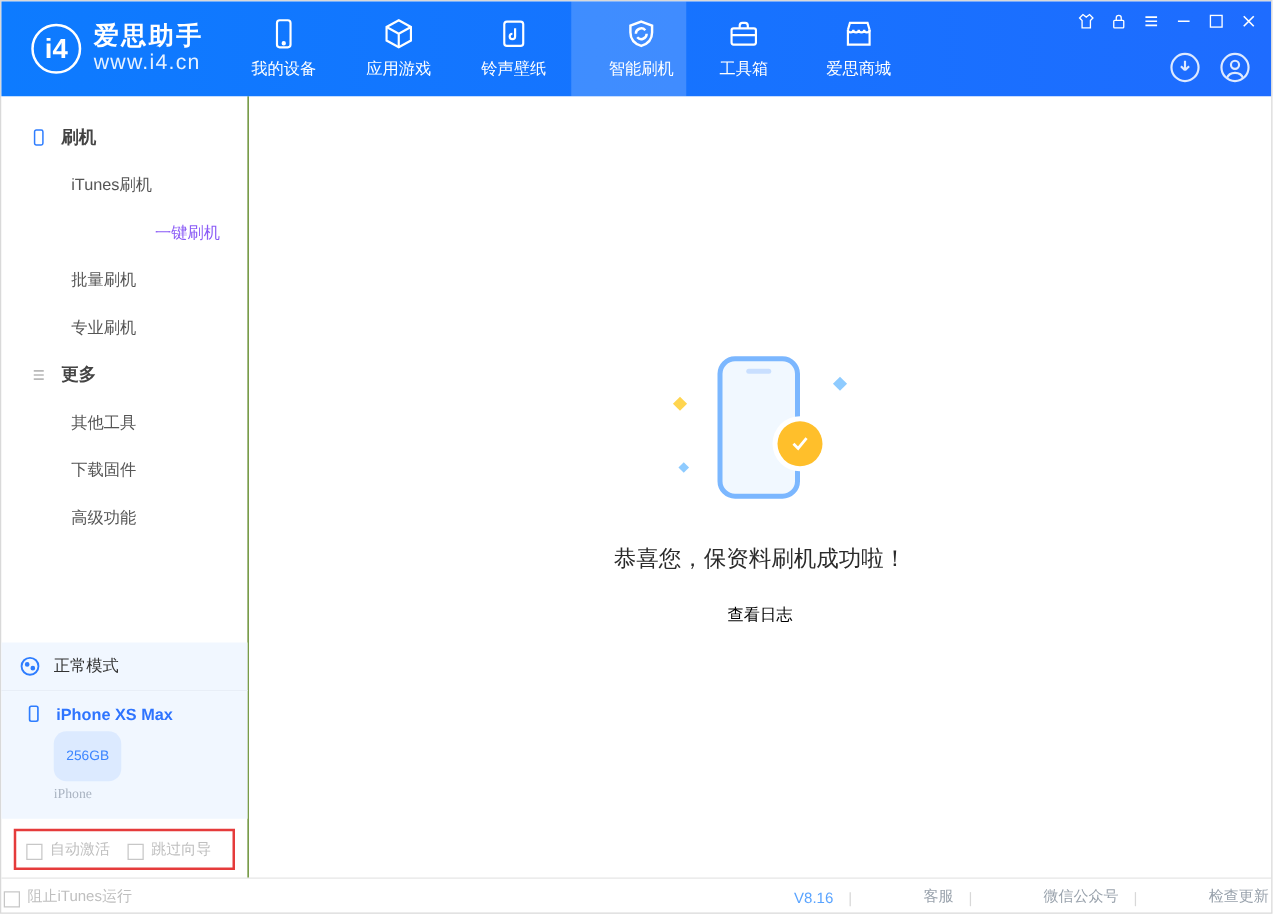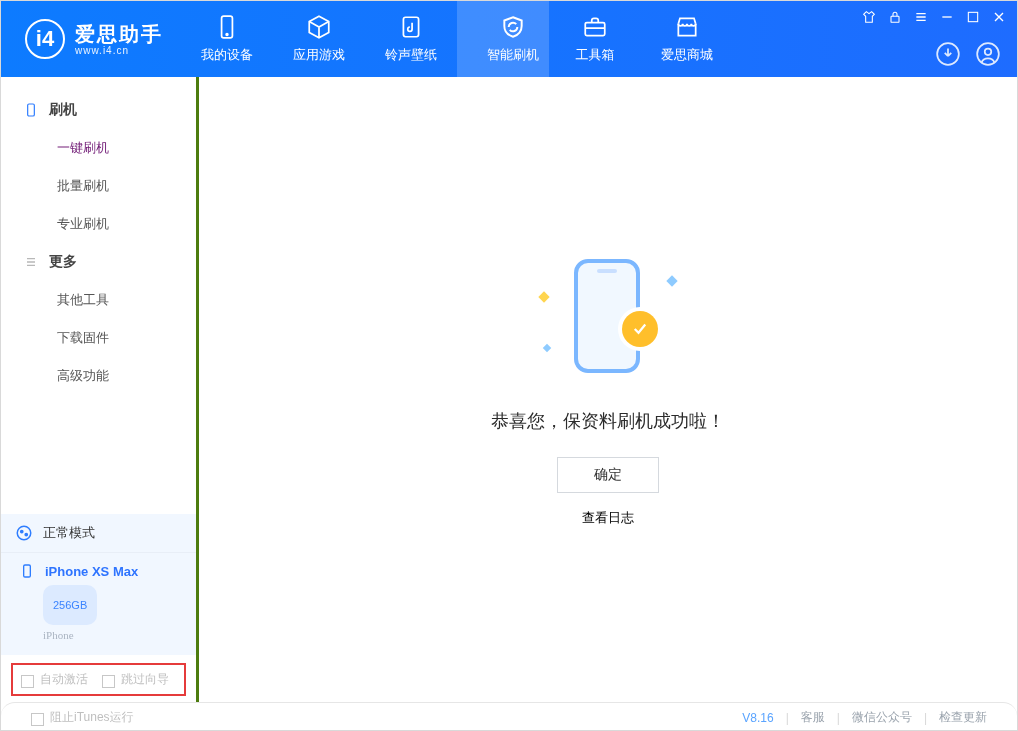--- a/index.html
+++ b/index.html
@@ -1,36 +1,36 @@
 <!DOCTYPE html>
 <html><head>
 <meta charset="utf-8">
 <style>
 * { margin:0; padding:0; box-sizing:border-box; font-family:"Microsoft YaHei","PingFang SC",Arial,sans-serif; }
 body { background:#fff; width:1018px; height:731px; overflow:hidden; border:1px solid #d9d9d9; }
 .header { background:linear-gradient(90deg,#0d7bff,#1e6cff); height:76px; display:flex; align-items:stretch; color:#fff; position:relative; }
 .logo-block { display:flex; align-items:center; padding:0 18px 0 24px; }
 .logo-circle { width:40px; height:40px; border:2.5px solid #fff; border-radius:50%; display:flex; align-items:center; justify-content:center; font-size:22px; font-weight:700; margin-right:10px; }
 .logo-text-main { font-size:20px; font-weight:700; letter-spacing:2px; line-height:1.1; }
-.logo-text-sub { font-size:10px; letter-spacing:1px; opacity:.9; }
+.logo-text-sub { font-size:17px; letter-spacing:1px; opacity:.9; }
 .tabs { display:flex; }
 .tab { width:92px; display:flex; flex-direction:column; align-items:center; justify-content:center; cursor:pointer; font-size:13px; gap:6px; }
 .tab.active { background:rgba(255,255,255,.18);padding-left:20px; }
 .tab svg,.tab .ic { width:26px; height:26px; }
 .win-ctrls { position:absolute; right:10px; top:8px; display:flex; gap:10px; font-size:14px; }
 .win-ctrls span,.win-ctrls svg { cursor:pointer; width:16px; height:16px; display:flex; align-items:center; justify-content:center; }
 .acct-ctrls { position:absolute; right:16px; bottom:10px; display:flex; gap:14px; }
 .acct-ctrls svg { width:26px; height:26px; cursor:pointer; opacity:.85; }
 .body { display:flex; height:calc(731px - 76px - 30px); }
-.sidebar { width:198px; border-right:3px solid #4d7c0f; display:flex; flex-direction:column; }
+.sidebar { width:198px; border-right:1px solid #4d7c0f; display:flex; flex-direction:column; }
 .side-scroll { flex:1; overflow:auto; padding-top:14px; }
 .ghead { display:flex; align-items:center; gap:10px; padding:10px 22px; color:#444; font-size:14px; font-weight:700; }
 .ghead svg { width:16px; height:16px; }
 .gitem { padding:10px 22px 10px 56px; font-size:13px; color:#555; cursor:pointer; }
-.gitem.active { color:#701a75; }
+.gitem.active { color:#8b5cf6;text-align:right; }
 .side-foot { border-top:0; }
 .mode { background:#f1f7ff; display:flex; align-items:center; gap:10px; padding:10px 14px; font-size:13px; color:#333; border-bottom:1px solid #e8eef7; }
 .mode svg { width:18px; height:18px; }
 .device { background:#f1f7ff; padding:10px 18px 14px; font-size:13px; color:#333; }
 .device-row { display:flex; align-items:center; gap:10px; font-weight:700; color:#2e74ff; }
 .device-row svg { width:16px; height:16px; }
 .pill { display:inline-block; margin-top:6px; margin-left:24px; background:#dceaff; color:#3b84ff; border-radius:10px; padding:14px 10px; font-size:11px; }
 .dev-sub { margin-left:24px; margin-top:4px; color:#aab4c2; font-size:11px;font-family:Liberation Serif, serif; }
 .cb-row { border:2px solid #e53b3b; margin:8px 10px 6px; padding:6px 8px; display:flex; gap:14px; }
 .cb { display:flex; align-items:flex-end; gap:6px; font-size:12px; color:#bfbfbf; }
@@ -40,24 +40,24 @@
 .phone { position:absolute; left:36px; top:6px; width:66px; height:114px; border:4px solid #7bb7ff; border-radius:14px; background:#f1f8ff; }
 .phone::before { content:""; position:absolute; top:6px; left:50%; transform:translateX(-50%); width:20px; height:4px; background:#c9dfff; border-radius:3px; }
 .badge { position:absolute; right:20px; top:58px; width:36px; height:36px; background:#ffbf2b; border-radius:50%; display:flex; align-items:center; justify-content:center; box-shadow:0 0 0 4px #fff; }
 .dia { position:absolute; width:8px; height:8px; transform:rotate(45deg); }
 .d1 { background:#ffd54f; left:2px; top:40px; }
 .d2 { background:#8ecbff; left:6px; top:92px; width:6px; height:6px; }
 .d3 { background:#8ecbff; right:2px; top:24px; }
 .succ-msg { font-size:18px; color:#2b2b2b; margin-bottom:24px; }
 .ok-btn { border:1px solid #d5d9de; background:#fff; padding:8px 36px; font-size:14px; cursor:pointer; color:#333; margin-bottom:16px; }
 .loglink { font-size:13px; color:#000000; cursor:pointer; }
-.footer { height:30px; border-top:1px solid #e6e6e6; display:flex; align-items:center; padding:0 30px; font-size:12px; color:#9aa3ad; gap:12px;border-radius:14px; }
+.footer { height:30px; border-top:1px solid #e6e6e6; display:flex; align-items:center; padding:0 2px; font-size:12px; color:#9aa3ad; gap:12px; }
 .footer .spacer { flex:1; }
 .footer .sep { color:#d8d8d8; }
-.footer .lnk { cursor:pointer; }
+.footer .lnk { cursor:pointer;margin-left:45px; }
 .ver { color:#5aa4ff;text-align:right; }
 </style>
 </head>
 <body>
 
 <div class="header">
   <div class="logo-block">
     <div class="logo-circle">i4</div>
     <div>
       <div class="logo-text-main">爱思助手</div>
@@ -157,20 +157,21 @@
 
 <div class="body">
   <div class="sidebar">
     <div class="side-scroll">
       <div class="ghead">
         <svg viewBox="0 0 24 24" fill="none" stroke="#2e7dff" stroke-width="1.8">
             <rect x="7" y="3" width="10" height="18" rx="2"></rect>
           </svg>
         <span>刷机</span>
       </div>
+      <div class="gitem">iTunes刷机</div>
       <div class="gitem active">一键刷机</div>
       <div class="gitem">批量刷机</div>
       <div class="gitem">专业刷机</div>
 
       <div class="ghead">
         <svg viewBox="0 0 24 24" stroke="#b8b8b8" stroke-width="2">
             <path d="M6 7h12M6 12h12M6 17h12"></path>
           </svg>
         <span>更多</span>
       </div>
@@ -217,21 +218,20 @@
       <span class="dia d2"></span>
       <span class="dia d3"></span>
       <div class="phone"></div>
       <div class="badge">
         <svg width="18" height="18" viewBox="0 0 24 24" fill="none" stroke="#fff" stroke-width="3">
             <path d="M5 12l5 5 9-11"></path>
           </svg>
       </div>
     </div>
     <div class="succ-msg">恭喜您，保资料刷机成功啦！</div>
-    <button class="ok-btn">确定</button>
     <span class="loglink">查看日志</span>
   </div>
 </div>
 
 <div class="footer">
   <label class="cb">
     <span class="box"></span>
     <span>阻止iTunes运行</span>
   </label>
   <span class="spacer"></span>

